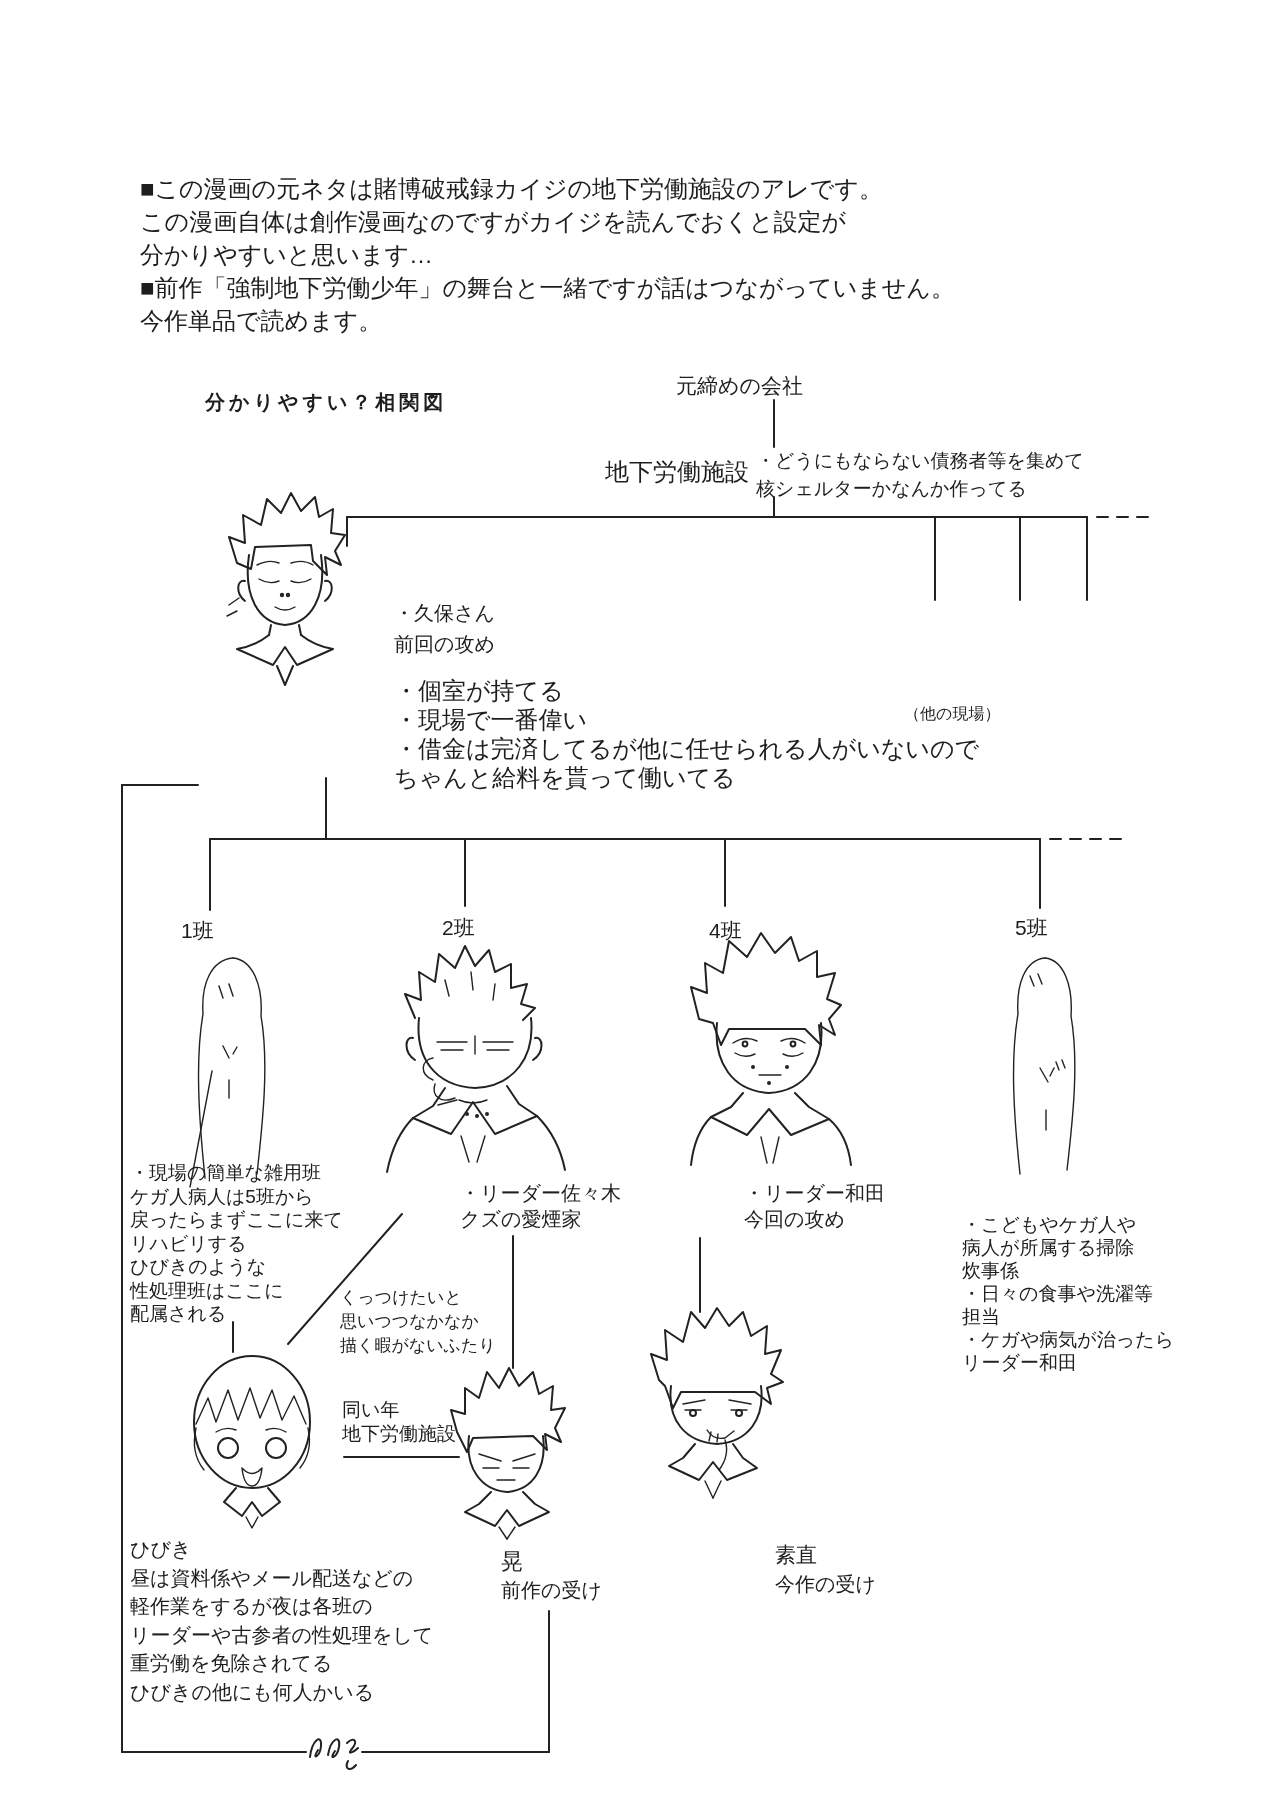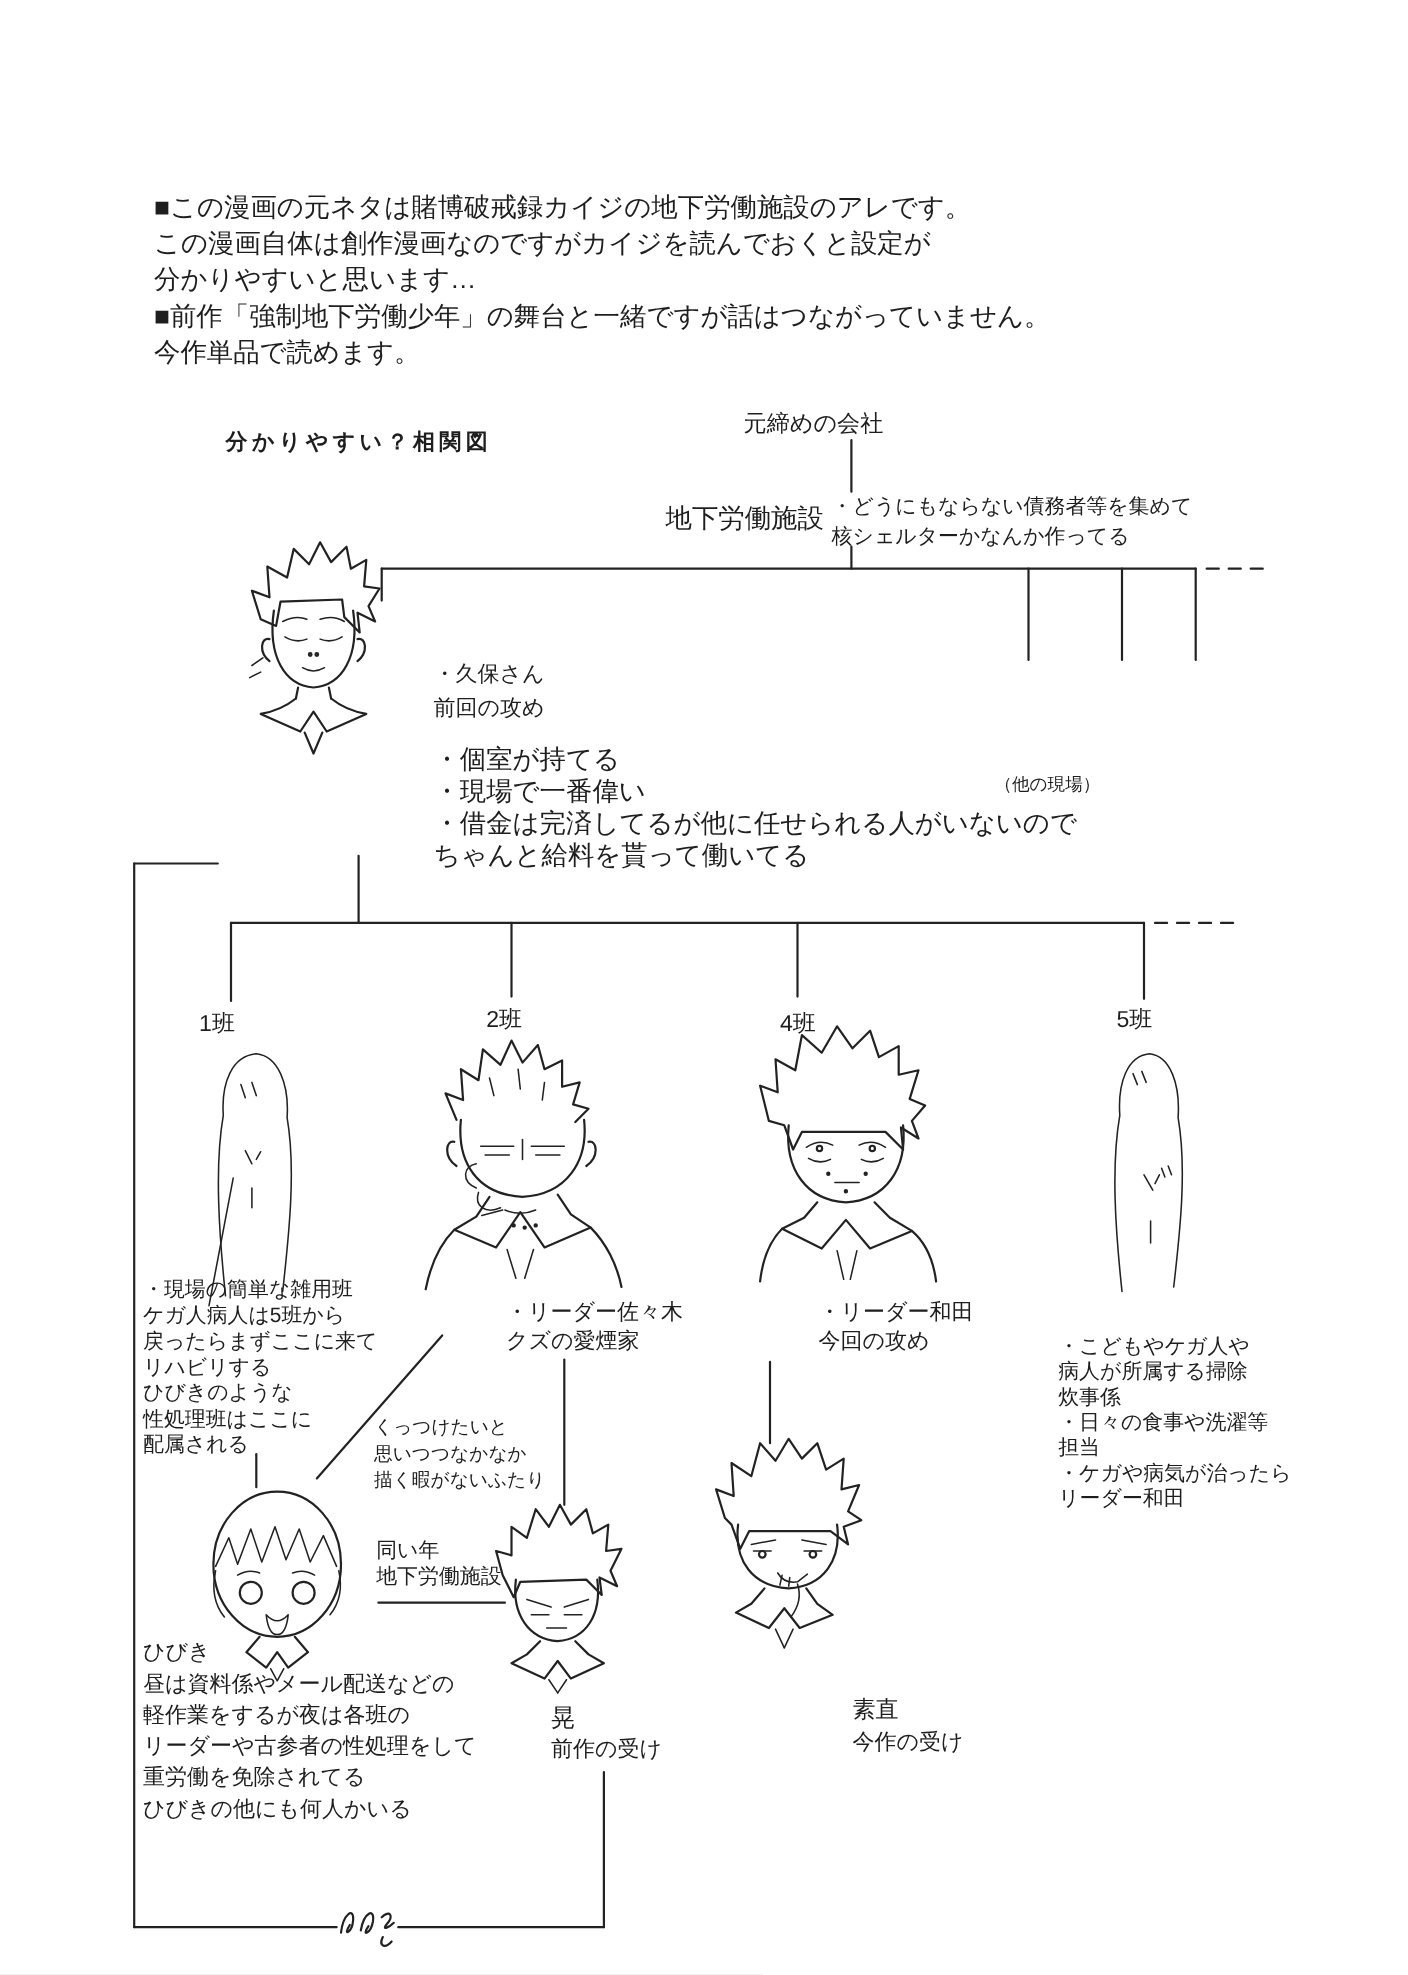--- a/index.html
+++ b/index.html
@@ -261,21 +261,21 @@
 ・ケガや病気が治ったら
 リーダー和田</div>
 
   <div class="txt" style="left:340px;top:1286px;font-size:17px;line-height:24px;">くっつけたいと
 思いつつなかなか
 描く暇がないふたり</div>
 
   <div class="txt" style="left:342px;top:1398px;font-size:19px;line-height:23.5px;">同い年
 地下労働施設</div>
 
-  <div class="txt" style="left:130px;top:1488px;font-size:20px;line-height:28.5px;">ひびき
+  <div class="txt" style="left:130px;top:1535px;font-size:20px;line-height:28.5px;">ひびき
 昼は資料係やメール配送などの
 軽作業をするが夜は各班の
 リーダーや古参者の性処理をして
 重労働を免除されてる
 ひびきの他にも何人かいる</div>
 
   <div class="txt" style="left:501px;top:1546px;font-size:22px;">晃</div>
   <div class="txt" style="left:501px;top:1576px;font-size:20px;">前作の受け</div>
 
   <div class="txt" style="left:775px;top:1540px;font-size:21px;">素直</div>

